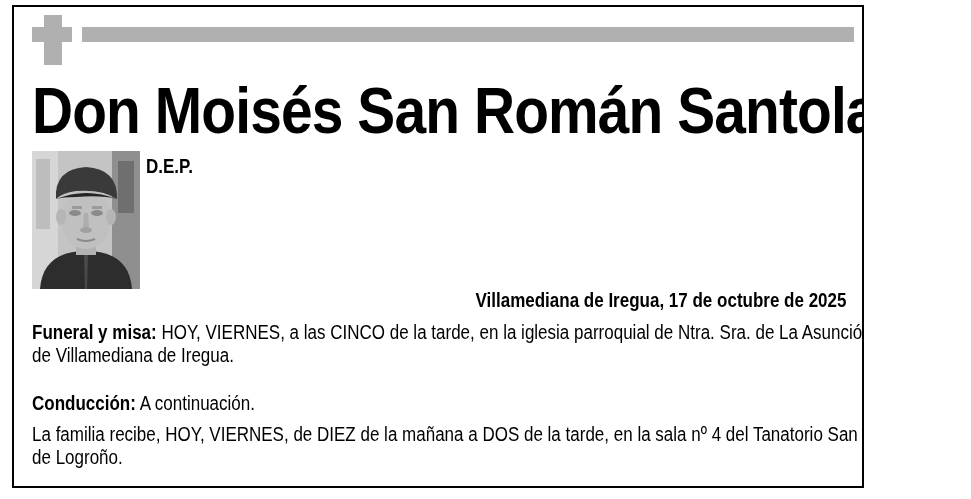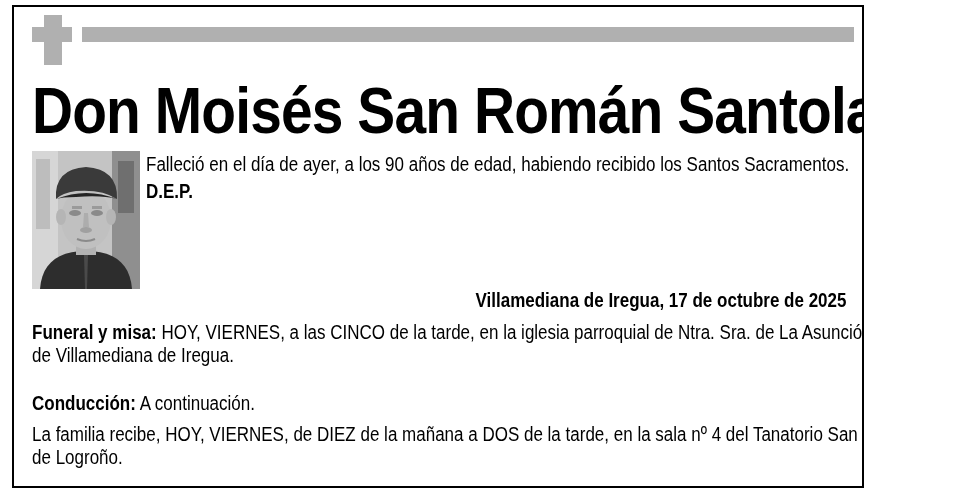--- a/index.html
+++ b/index.html
@@ -91,23 +91,20 @@
       <rect x="60" y="55" width="10" height="3" fill="#9a9a9a"></rect>
       <path d="M52,62 L56,62 L57,76 L51,76 Z" fill="#adadad"></path>
       <ellipse cx="54" cy="79" rx="6" ry="3" fill="#a0a0a0"></ellipse>
       <path d="M45,88 Q54,92 63,88" stroke="#8a8a8a" stroke-width="2" fill="none"></path>
 
       <path d="M24,48 Q22,18 54,16 Q86,18 85,48 Q70,38 44,40 Q30,42 24,48 Z" fill="#3a3a3a"></path>
       <path d="M24,48 Q54,36 85,48 Q70,44 44,46 Q30,46 24,48 Z" fill="#242424"></path>
     </svg>
 
     <div class="obit-col">
-      <p class="body-txt p-intro">
-        <span class="fit" style="transform: scaleX(0.85);">Falleció en el día de ayer, a los 90 años de edad, habiendo recibido los Santos Sacramentos.</span>
-      </p>
       <p class="body-txt p-dep">
         <span class="fit b" style="transform: scaleX(0.85);">D.E.P.</span>
       </p>
     </div>
   </div>
 
   <p class="body-txt right p-dateline">
     <span class="fit r b" style="transform: scaleX(0.85);">Villamediana de Iregua, 17 de octubre de 2025</span>
   </p>
 

